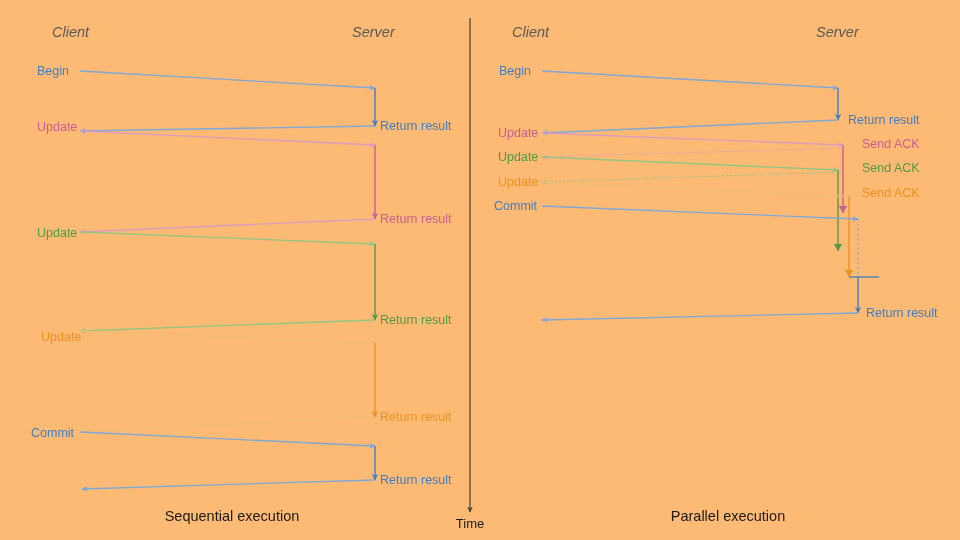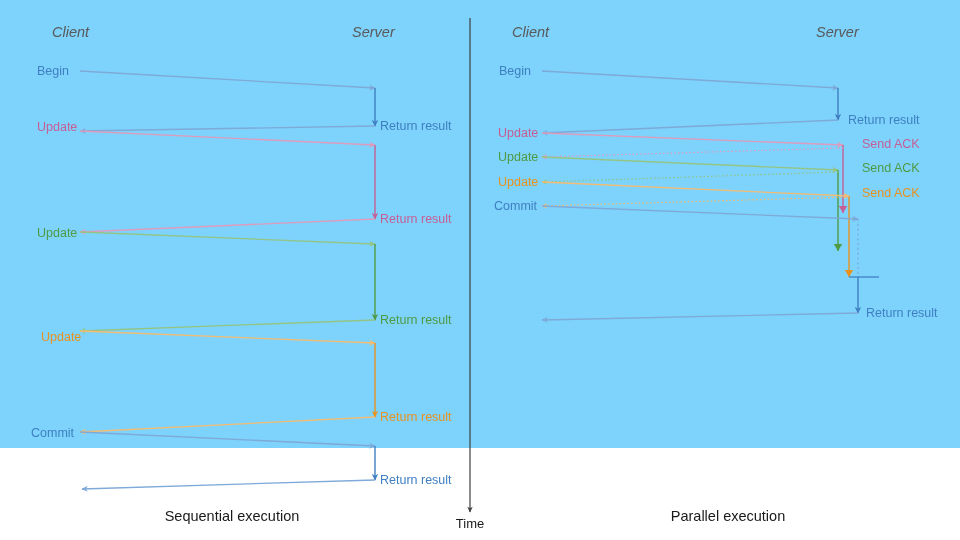--- a/index.html
+++ b/index.html
@@ -2,21 +2,21 @@
 <html><head>
 <meta charset="utf-8">
 <title>Sequential vs Parallel execution sequence diagram</title>
 <style>
   html,body{margin:0;padding:0;background:#ffffff;}
   body{
     width:960px;height:540px;overflow:hidden;
     font-family:"Liberation Sans","DejaVu Sans",sans-serif;
     -webkit-font-smoothing:antialiased;
   }
-  #stage{position:relative;width:960px;height:448px;background:#7dd3fc;text-align:center;}
+  #stage{position:relative;width:960px;height:540px;background:#fdba74;text-align:center;}
   svg#diagram{position:absolute;left:0;top:0;width:960px;height:540px;display:block;}
   .lane-title{font-style:italic;font-size:14.5px;fill:#595959;}
   .msg-label{font-size:12.5px;}
   .panel-caption{font-size:14.5px;fill:#1a1a1a;}
   .time-label{font-size:13px;fill:#1a1a1a;}
   text{font-family:"Liberation Sans","DejaVu Sans",sans-serif;}
 </style>
 </head>
 <body>
 

